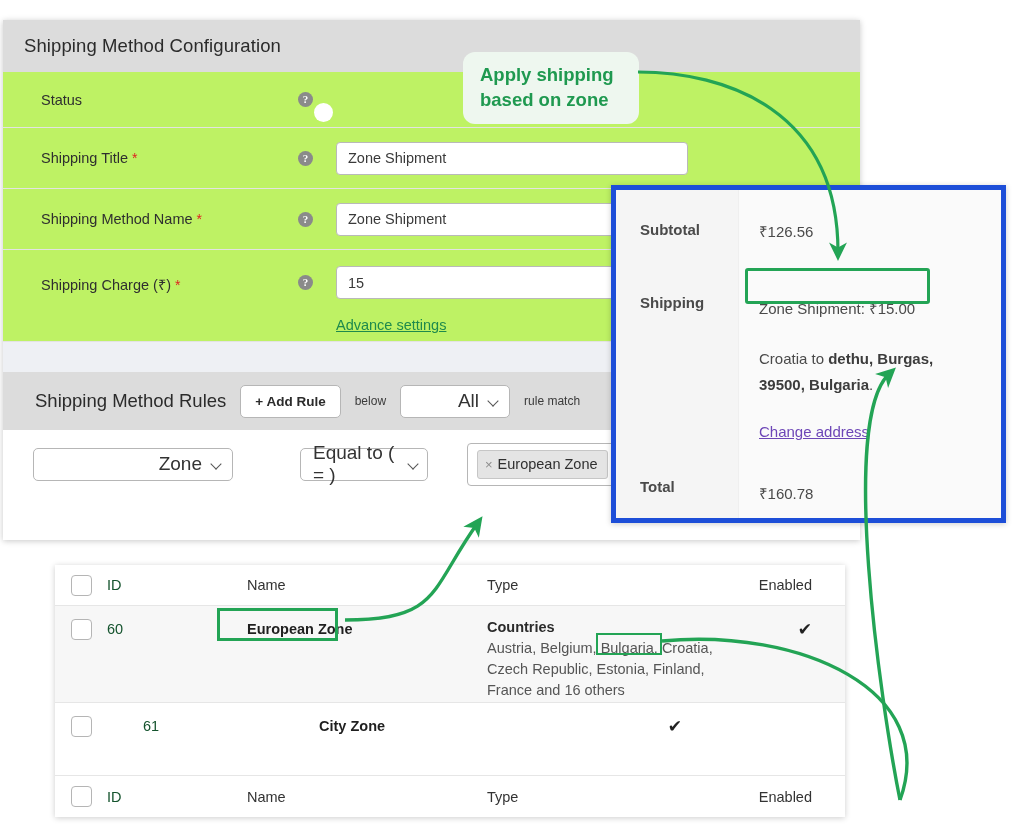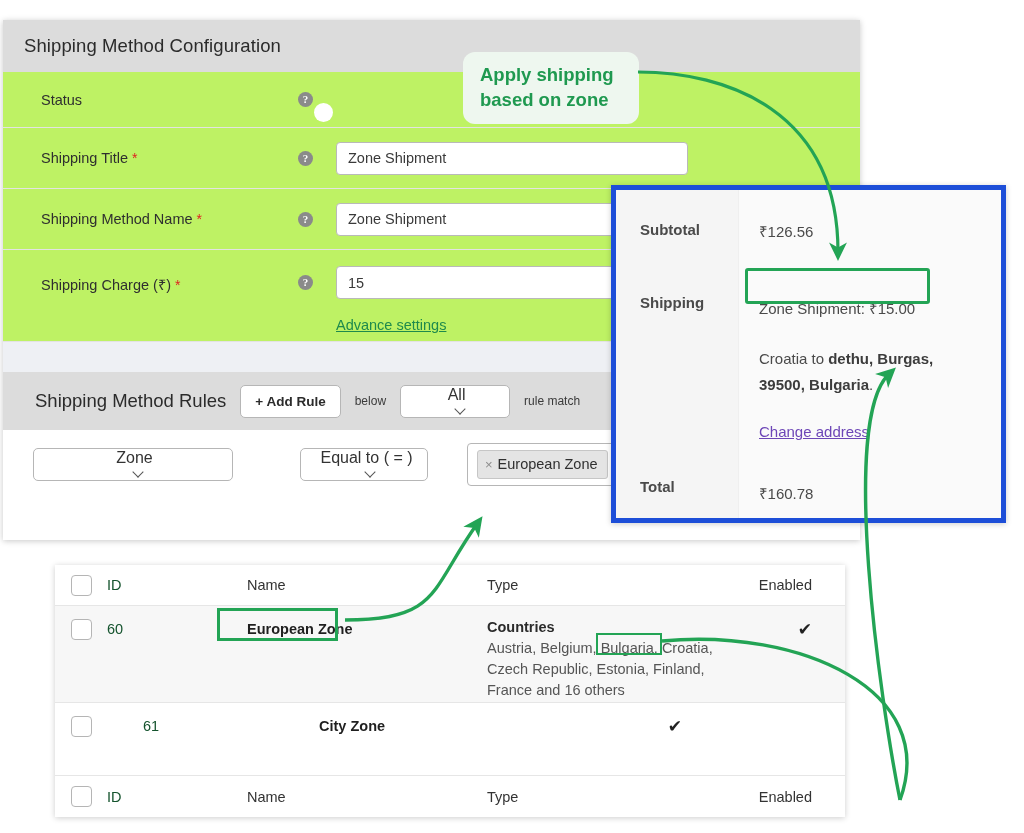--- a/index.html
+++ b/index.html
@@ -81,23 +81,23 @@
     border: 1px solid #b6b6b6; border-radius: 5px;
     background: #fff; height: 33px; padding: 0 14px;
     font-size: 13.5px; font-weight: bold; color: #2b2b2b;
     display: flex; align-items: center; cursor: pointer;
     font-family: "Liberation Sans", sans-serif;
   }
   .small-word { font-size: 12px; color: #3a3a3a; }
   .sel {
     border: 1px solid #b6b6b6; border-radius: 5px;
     background: #fff; height: 33px;
-    display: flex; align-items: center; justify-content: flex-start;
-    padding: 0 9px 0 12px; font-size: 16px; color: #333;
-    cursor: pointer; box-sizing: border-box; flex-direction: column;
+    display: flex; align-items: center; justify-content: flex-end;
+    padding: 0 9px 0 12px; font-size: 19px; color: #333;
+    cursor: pointer; box-sizing: border-box;
   }
   .chev {
     width: 11px; height: 11px; position: relative; margin-left: 10px;
     flex: 0 0 11px;
   }
   .chev::before {
     content: ""; position: absolute; left: 0; top: 1px;
     width: 7px; height: 7px;
     border-right: 1.6px solid #555; border-bottom: 1.6px solid #555;
     transform: rotate(45deg);

